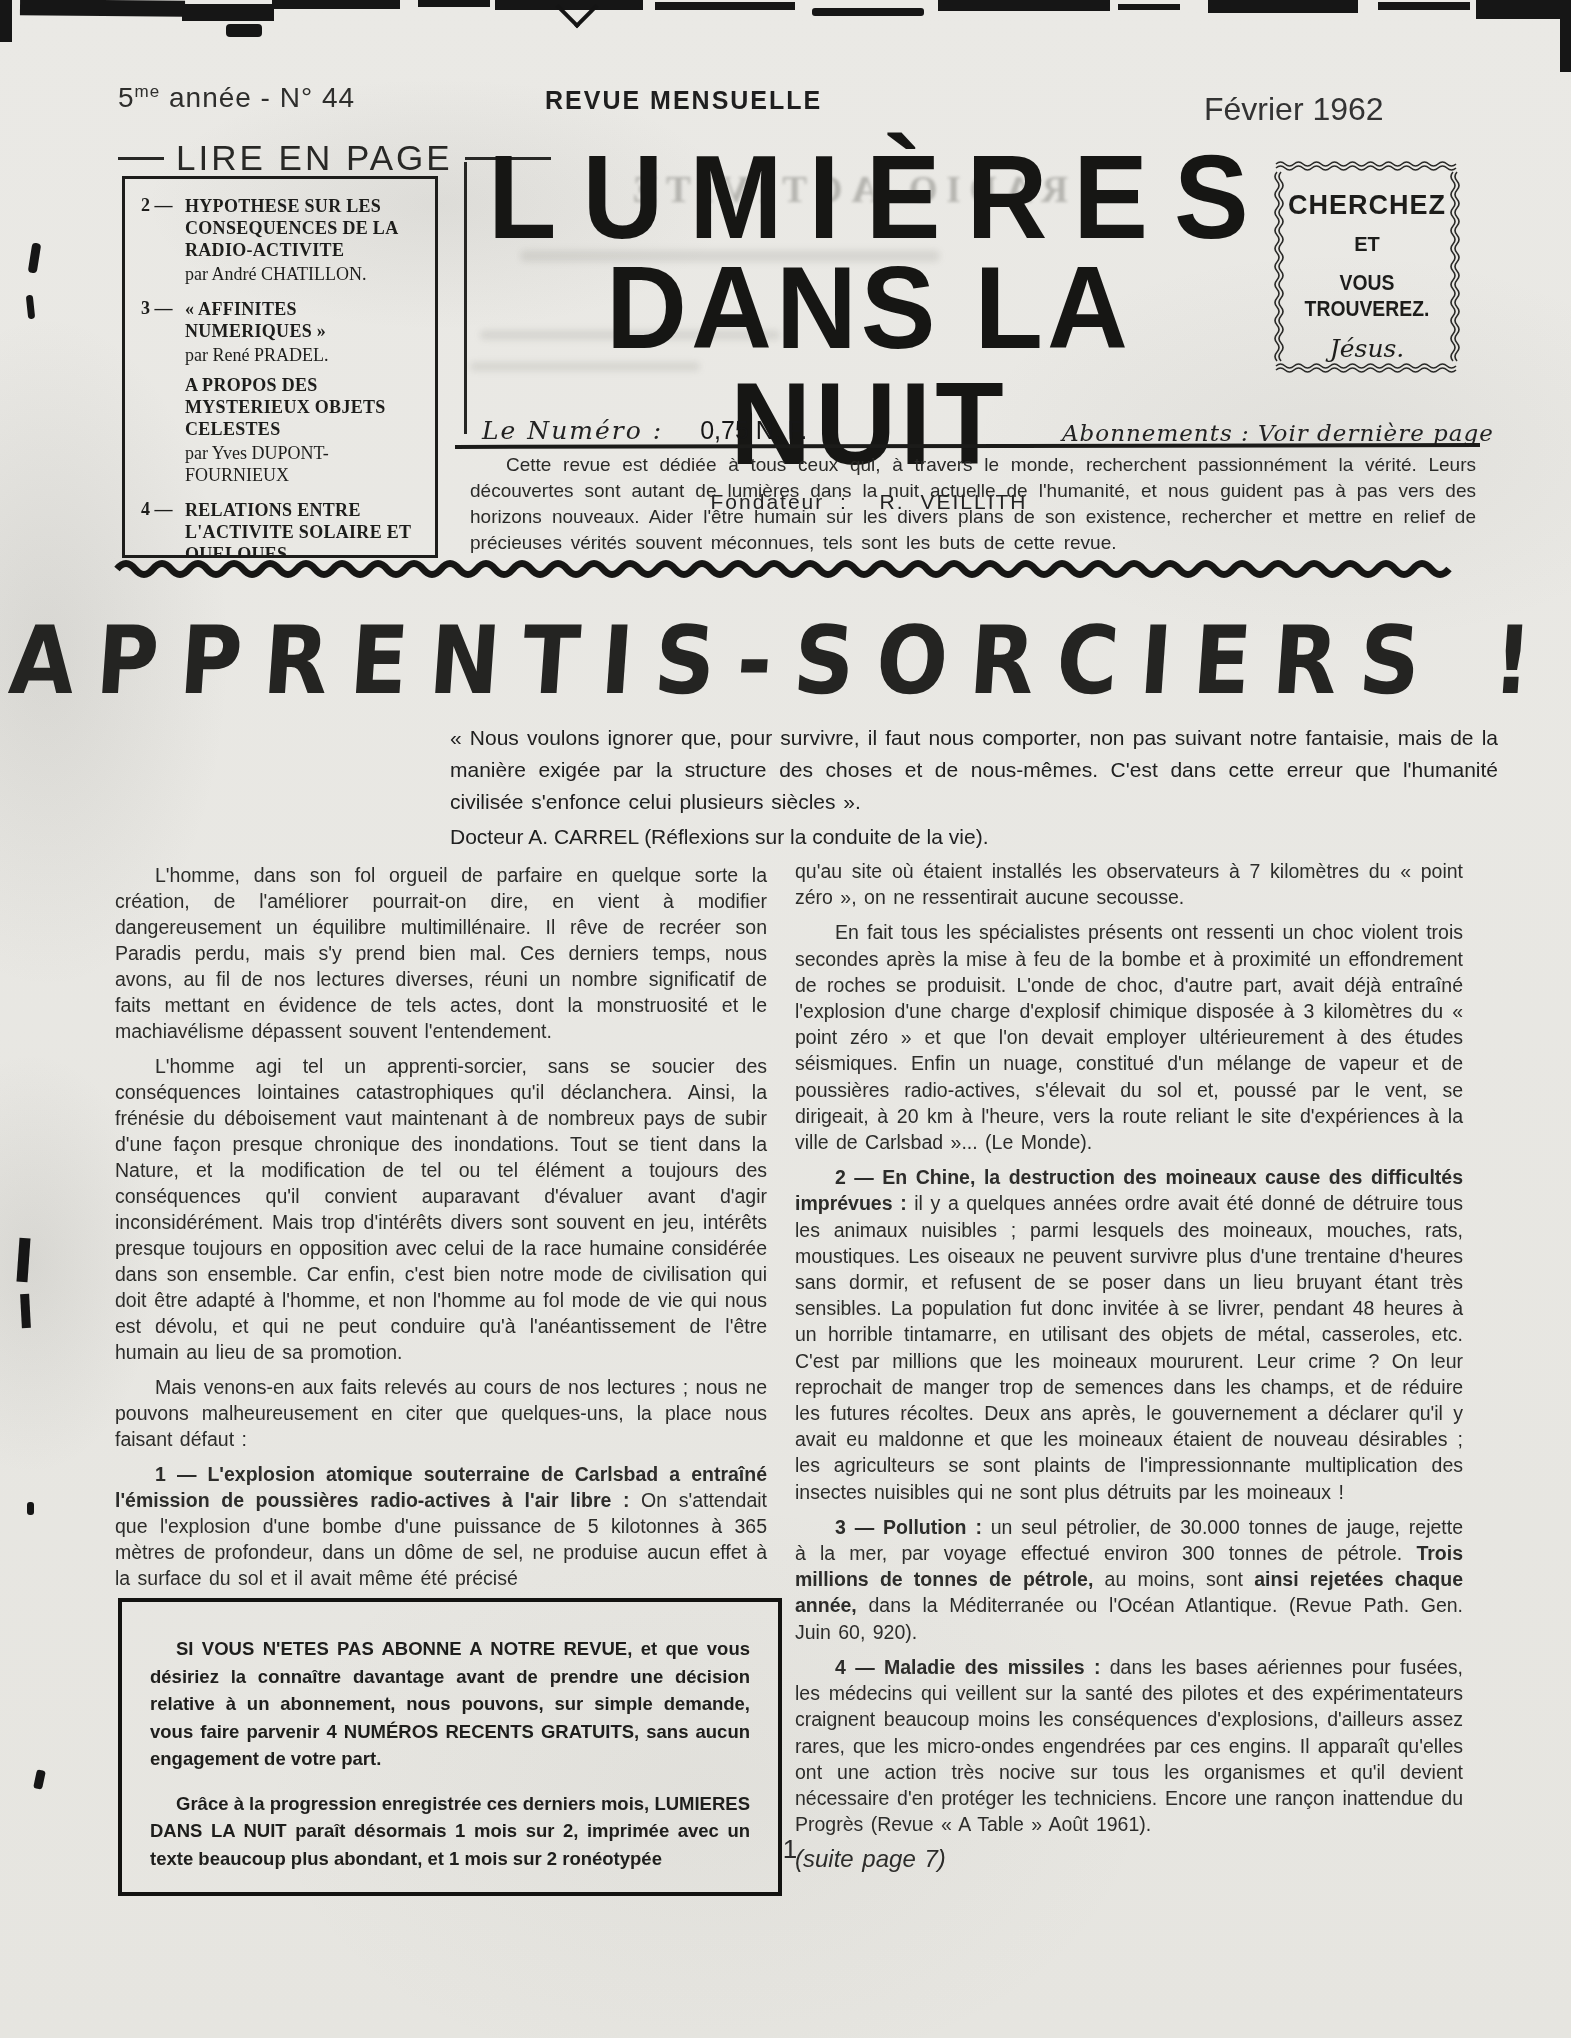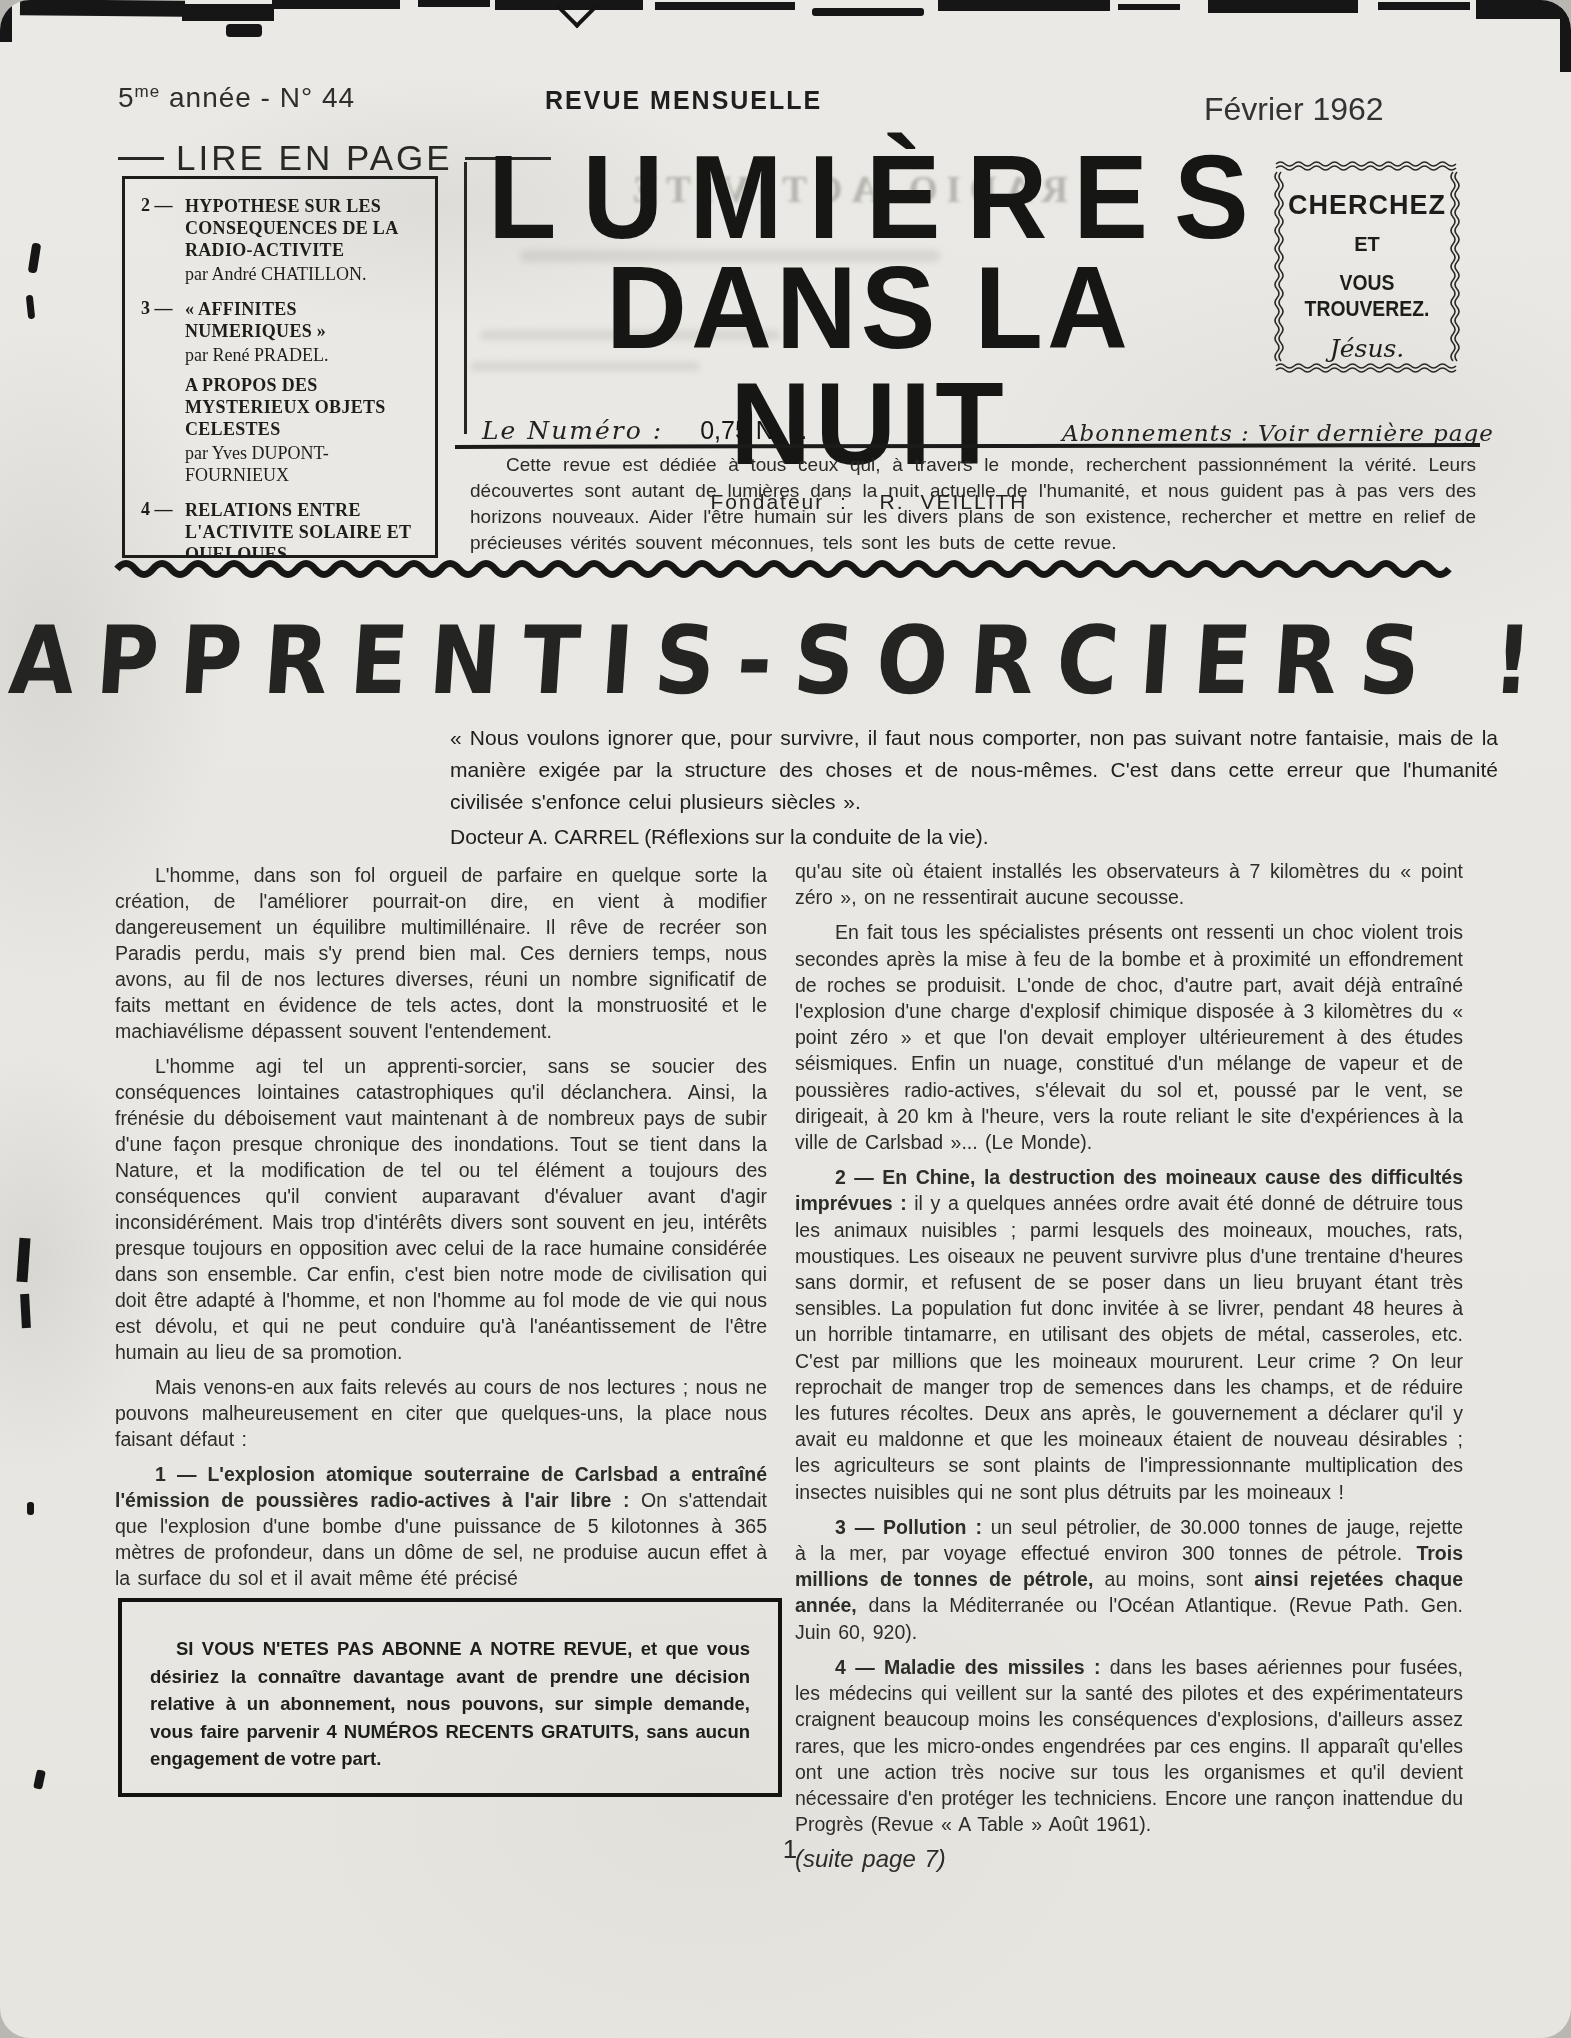--- a/index.html
+++ b/index.html
@@ -6,21 +6,20 @@
   .page{
     position:relative;width:1571px;height:2038px;overflow:hidden;
     font-family:"Liberation Sans",sans-serif;color:#232323;
     background:
       radial-gradient(ellipse 260px 480px at 3% 32%, rgba(100,100,95,.13), transparent 70%),
       radial-gradient(ellipse 180px 300px at 2% 62%, rgba(100,100,95,.12), transparent 70%),
       radial-gradient(ellipse 420px 180px at 28% 10%, rgba(110,110,105,.10), transparent 70%),
       radial-gradient(ellipse 520px 280px at 85% 22%, rgba(120,120,112,.08), transparent 70%),
       radial-gradient(ellipse 640px 420px at 45% 88%, rgba(120,120,112,.05), transparent 70%),
       linear-gradient(#eae9e5,#e6e5e0);
-    border-radius: 30px;
   }
   
   .mark{position:absolute;background:#161616;}
   .vmark{position:absolute;width:26px;height:26px;border-right:4px solid #141414;border-bottom:4px solid #141414;transform:rotate(45deg);}
   .ghost{
     position:absolute;left:118px;top:168px;width:950px;
     font-family:"Liberation Serif",serif;font-weight:bold;font-size:37px;letter-spacing:9px;
     color:rgba(82,82,76,.34);transform:scaleX(-1);filter:blur(1.4px);white-space:nowrap;
   }
   .smudge{position:absolute;background:rgba(95,95,88,.13);filter:blur(3px);border-radius:6px;}
@@ -220,17 +219,18 @@
     <p class="noindent">qu'au site où étaient installés les observateurs à 7 kilomètres du « point zéro », on ne ressentirait aucune secousse.</p>
     <p>En fait tous les spécialistes présents ont ressenti un choc violent trois secondes après la mise à feu de la bombe et à proximité un effondrement de roches se produisit. L'onde de choc, d'autre part, avait déjà entraîné l'explosion d'une charge d'explosif chimique disposée à 3 kilomètres du « point zéro » et que l'on devait employer ultérieurement à des études séismiques. Enfin un nuage, constitué d'un mélange de vapeur et de poussières radio-actives, s'élevait du sol et, poussé par le vent, se dirigeait, à 20 km à l'heure, vers la route reliant le site d'expériences à la ville de Carlsbad »... (Le Monde).</p>
     <p><span class="b">2 — En Chine, la destruction des moineaux cause des difficultés imprévues :</span><span> il y a quelques années ordre avait été donné de détruire tous les animaux nuisibles ; parmi lesquels des moineaux, mouches, rats, moustiques. Les oiseaux ne peuvent survivre plus d'une trentaine d'heures sans dormir, et refusent de se poser dans un lieu bruyant étant très sensibles. La population fut donc invitée à se livrer, pendant 48 heures à un horrible tintamarre, en utilisant des objets de métal, casseroles, etc. C'est par millions que les moineaux moururent. Leur crime ? On leur reprochait de manger trop de semences dans les champs, et de réduire les futures récoltes. Deux ans après, le gouvernement a déclarer qu'il y avait eu maldonne et que les moineaux étaient de nouveau désirables ; les agriculteurs se sont plaints de l'impressionnante multiplication des insectes nuisibles qui ne sont plus détruits par les moineaux !</span></p>
     <p><span class="b">3 — Pollution :</span><span> un seul pétrolier, de 30.000 tonnes de jauge, rejette à la mer, par voyage effectué environ 300 tonnes de pétrole. </span><span class="b">Trois millions de tonnes de pétrole,</span><span> au moins, sont </span><span class="b">ainsi rejetées chaque année,</span><span> dans la Méditerranée ou l'Océan Atlantique. (Revue Path. Gen. Juin 60, 920).</span></p>
     <p><span class="b">4 — Maladie des missiles :</span><span> dans les bases aériennes pour fusées, les médecins qui veillent sur la santé des pilotes et des expérimentateurs craignent beaucoup moins les conséquences d'explosions, d'ailleurs assez rares, que les micro-ondes engendrées par ces engins. Il apparaît qu'elles ont une action très nocive sur tous les organismes et qu'il devient nécessaire d'en protéger les techniciens. Encore une rançon inattendue du Progrès (Revue « A Table » Août 1961).</span></p>
     <div class="suite">(suite page 7)</div>
   </div>
 
   <div class="sub-box">
     <p><span>SI VOUS N'ETES PAS ABONNE A NOTRE REVUE,</span><span> et que vous désiriez la connaître davantage avant de prendre une décision relative à un abonnement, nous pouvons, sur simple demande, vous faire parvenir 4 NUMÉROS RECENTS GRATUITS, sans aucun engagement de votre part.</span></p>
+    <p>Grâce à la progression enregistrée ces derniers mois, LUMIERES DANS LA NUIT paraît désormais 1 mois sur 2, imprimée avec un texte beaucoup plus abondant, et 1 mois sur 2 ronéotypée</p>
   </div>
 
   <div class="page-num">1</div>
 
 </div>
 
 </body></html>

